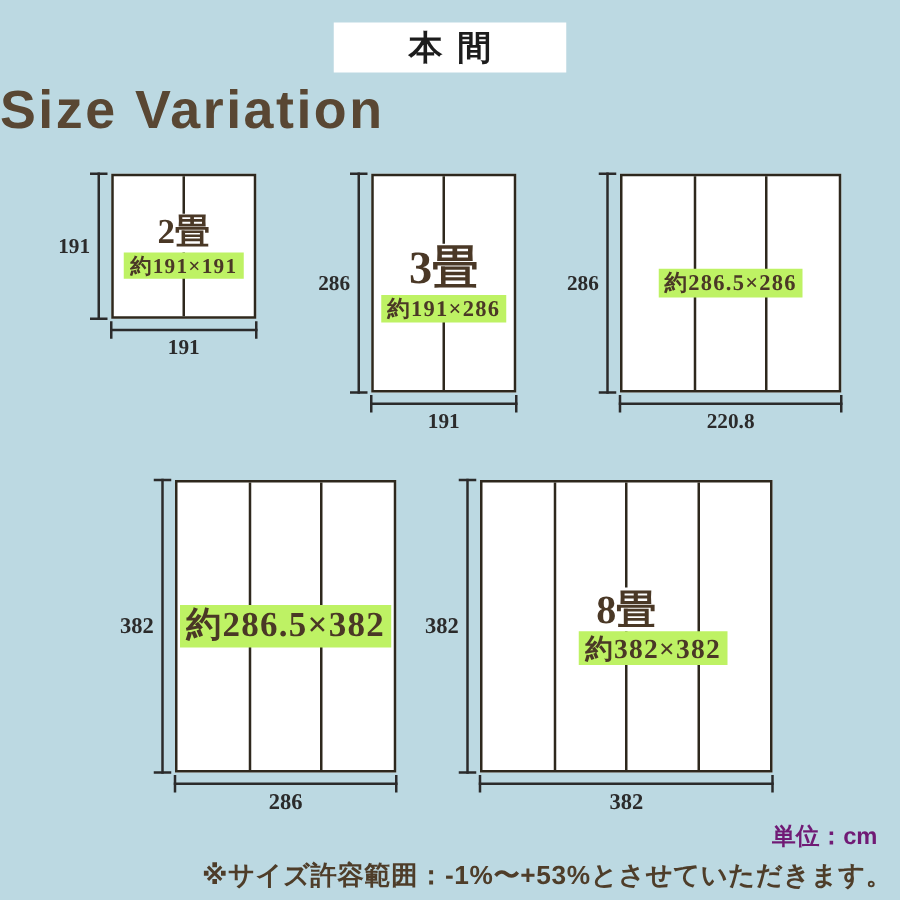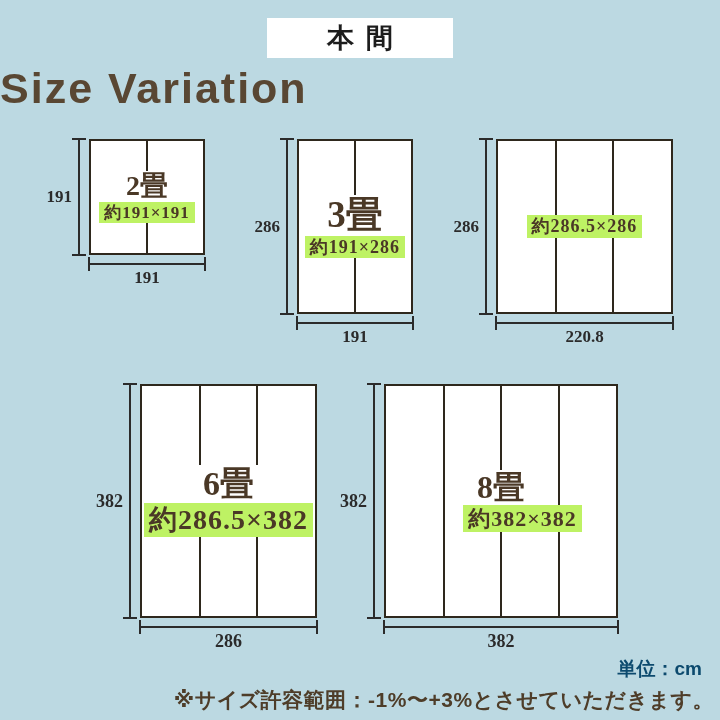--- a/index.html
+++ b/index.html
@@ -79,21 +79,21 @@
   .f8 .size-label{font-size:32px;}  .f8 .size-dims{font-size:22px;margin-left:43px;}
   .f6 .vlabel,.f8 .vlabel,.f6 .hlabel,.f8 .hlabel{font-size:18px;}
   .d50{left:50%;margin-left:-1px;}
   .d33{left:33.333%;margin-left:-1px;}
   .d66{left:66.667%;margin-left:-1px;}
   .d25{left:25%;margin-left:-1px;}
   .d75{left:75%;margin-left:-1px;}
   
   .unit-note{
     position:absolute;right:18px;top:656px;
-    font-size:19px;font-weight:700;color:#0c4a6e;white-space:nowrap;
+    font-size:19px;font-weight:700;color:#701a75;white-space:nowrap;
   }
   .tolerance-note{
     position:absolute;right:6px;top:686px;
     font-size:21px;font-weight:700;color:#4e3d29;
     white-space:nowrap;letter-spacing:0.5px;
   }
 </style>
 </head>
 <body>
 
@@ -146,21 +146,20 @@
     <span class="vlabel">286</span>
     <span class="hlabel">220.8</span>
   </div>
 
   <div class="fig f6">
     <div class="rect">
       <div class="divider d33"></div>
       <div class="divider d66"></div>
     </div>
     <div class="inner">
-      <span class="size-label">6畳</span>
       <span class="size-dims">約286.5×382</span>
     </div>
     <div class="vdim"></div>
     <div class="hdim"></div>
     <span class="vlabel">382</span>
     <span class="hlabel">286</span>
   </div>
 
   <div class="fig f8">
     <div class="rect">
@@ -172,15 +171,15 @@
       <span class="size-label">8畳</span>
       <span class="size-dims">約382×382</span>
     </div>
     <div class="vdim"></div>
     <div class="hdim"></div>
     <span class="vlabel">382</span>
     <span class="hlabel">382</span>
   </div>
 
   <div class="unit-note">単位：cm</div>
-  <div class="tolerance-note">※サイズ許容範囲：-1%〜+3%とさせていただきます。</div>
+  <div class="tolerance-note">※サイズ許容範囲：-1%〜+53%とさせていただきます。</div>
 
 </div>
 
 </body></html>

